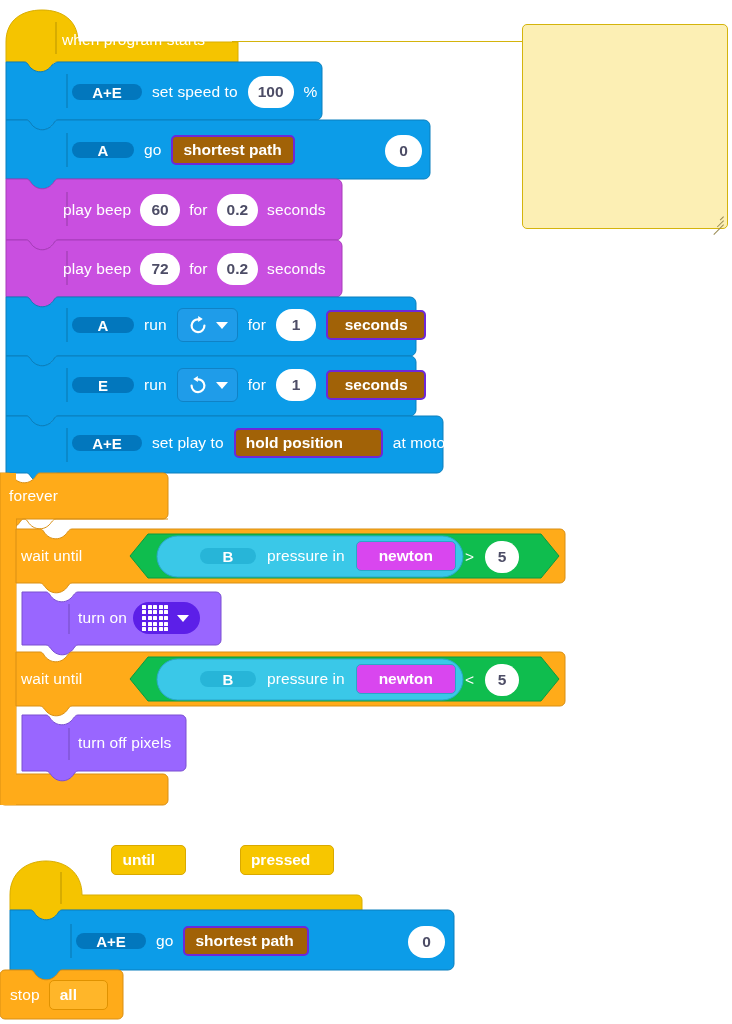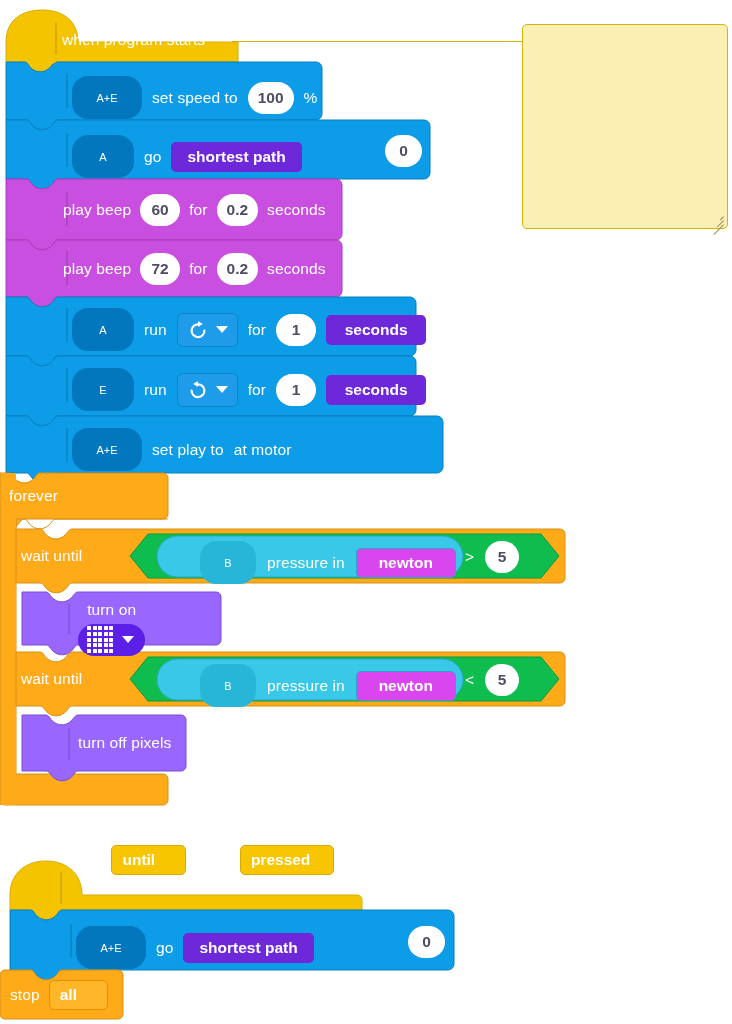--- a/index.html
+++ b/index.html
@@ -33,26 +33,26 @@
     letter-spacing: .1px;
     white-space: nowrap;
     line-height: 1;
   }
 
   
   .port-pill {
     display: inline-flex;
     align-items: center;
     justify-content: center;
-    height: 43px;
+    height: 16px;
     min-width: 62px;
     border-radius: 16px;
     color: #ffffff;
-    font-size: 11px;
-    font-weight: normal;
+    font-size: 15px;
+    font-weight: bold;
     box-sizing: border-box;
   }
   .port-blue   { background: #0277bd; }
   .port-cyan   { background: #27b5d8; }
 
   
   .num-oval {
     display: inline-flex;
     align-items: center;
     justify-content: center;
@@ -73,21 +73,21 @@
     align-items: center;
     height: 30px;
     padding: 0 10px;
     border-radius: 5px;
     color: #ffffff;
     font-size: 15.5px;
     font-weight: bold;
     box-sizing: border-box;
     white-space: nowrap;
   }
-  .field-blue   { background: #6d28d9; border: 6px solid #6d28d9; }
+  .field-blue   { background: #a16207; border: 2px solid #6d28d9; }
   .field-yellow { background: #f7c600; border: 1px solid #d9a900; }
   .field-orange { background: #ffb629; border: 1px solid #e09200; }
   .field-cyan   { background: #d946ef; border: 1px solid #2aa7c8; }
 
   
   .icon-field {
     display: inline-flex;
     align-items: center;
     gap: 7px;
     height: 34px;
@@ -343,36 +343,37 @@
     </span>
     <span class="blk-label">for</span>
     <span class="num-oval">1</span>
     <span class="field field-blue" style="min-width:100px;justify-content:center;">seconds</span>
   </div>
 
   <div class="guide abs" style="left:66px;top:428px;height:34px;"></div>
   <div class="abs" style="left:72px;top:428px;display:flex;align-items:center;gap:10px;">
     <span class="port-pill port-blue" style="min-width:70px;">A+E</span>
     <span class="blk-label">set play to</span>
+    <span class="field field-blue" style="min-width:149px;">hold position</span>
     <span class="blk-label">at motor</span>
   </div>
 
   <div class="abs blk-label" style="left:9px;top:488px;">forever</div>
 
   <div class="abs blk-label" style="left:21px;top:548px;">wait until</div>
   <div class="abs" style="left:200px;top:541px;display:flex;align-items:center;gap:11px;">
     <span class="port-pill port-cyan" style="min-width:56px;">B</span>
     <span class="blk-label">pressure in</span>
     <span class="field field-cyan" style="min-width:100px;justify-content:center;">newton</span>
   </div>
   <div class="abs blk-label" style="left:465px;top:549px;">&gt;</div>
   <div class="abs num-oval" style="left:485px;top:541px;min-width:34px;">5</div>
 
   <div class="guide abs" style="left:68px;top:604px;height:30px;"></div>
-  <div class="abs" style="left:78px;top:602px;display:flex;align-items:center;gap:6px;flex-direction:column;">
+  <div class="abs" style="left:78px;top:602px;display:flex;align-items:center;gap:6px;">
     <span class="blk-label">turn on</span>
     <span class="matrix-pill">
       <span class="matrix">
         <span></span>
           <span></span>
           <span></span>
           <span></span>
           <span></span>
         <span></span>
           <span></span>

